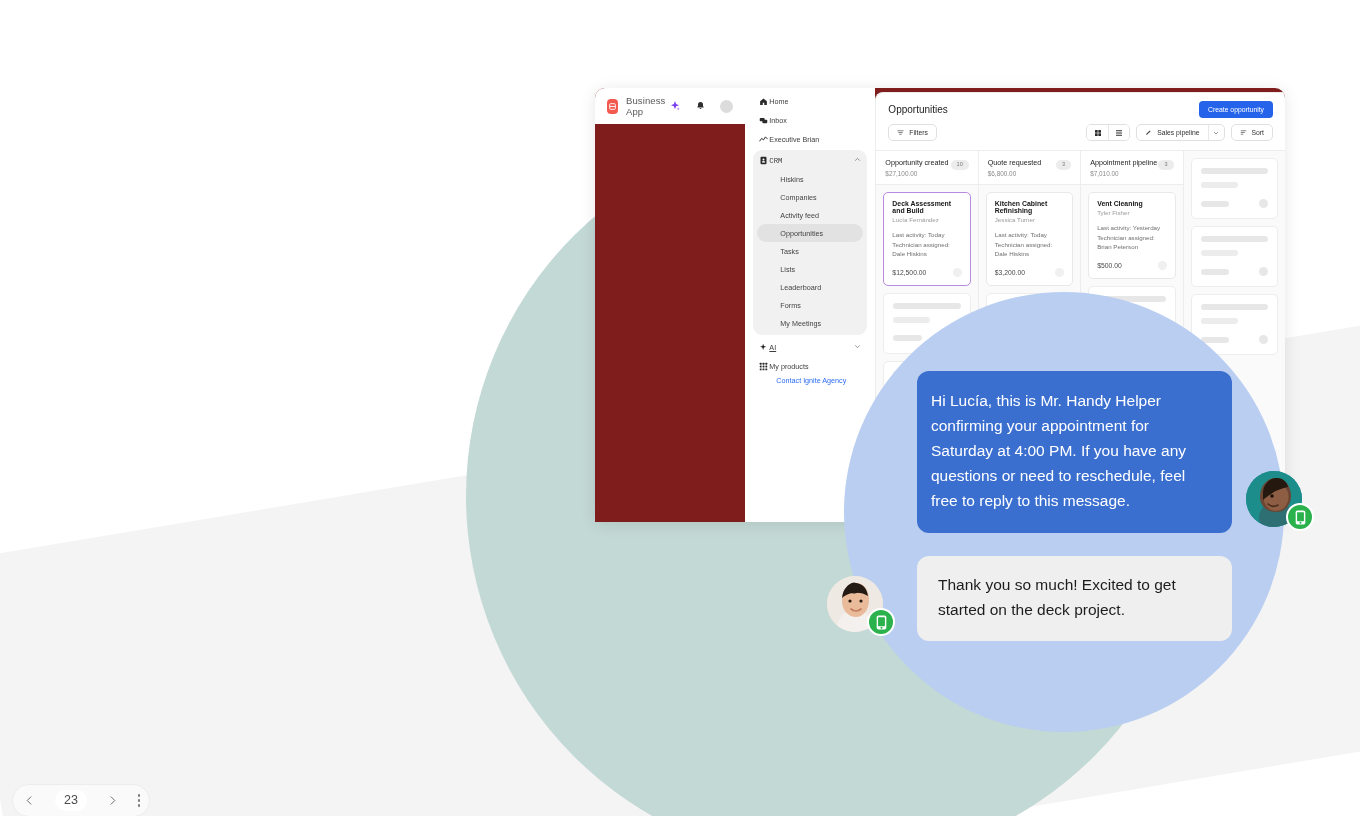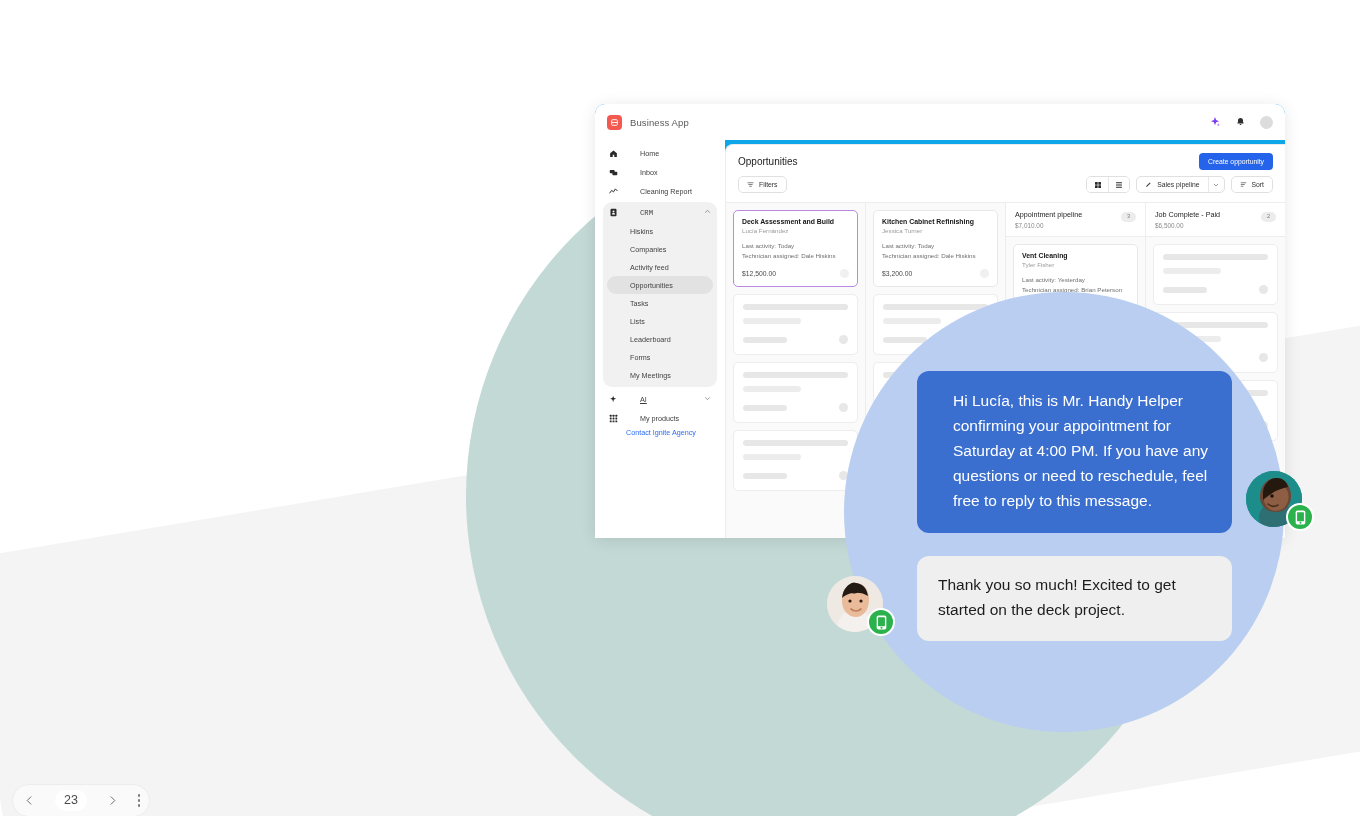--- a/index.html
+++ b/index.html
@@ -64,30 +64,30 @@
     font-weight: bold;
     line-height: 1.38;
     letter-spacing: -1.2px;
     color: #0a0a0a;
   }
 
   
   .app-window {
     position: absolute;
     left: 595px;
-    top: 104px;
+    top: 88px;
     width: 690px;
     height: 434px;
-    background: #0ea5e9;
+    background: #7f1d1d;
     border-radius: 10px 10px 0 0;
     box-shadow: 0 2px 16px rgba(0,0,0,0.10);
     z-index: 4;
     overflow: hidden;
     display: flex;
-    flex-direction: column;
+    flex-direction: row;
   }
 
   
   .app-topbar {
     height: 36px;
     flex: 0 0 36px;
     display: flex;
     align-items: center;
     padding: 0 12px;
     background: #ffffff;
@@ -115,21 +115,21 @@
   
   .sidebar {
     width: 130px;
     flex: 0 0 130px;
     background: #ffffff;
     padding: 4px 8px 0 8px;
     font-size: 7.2px;
     color: #3d3d3d;
   }
   .nav-item {
-    display: flex; align-items: center; gap: 22px;
+    display: flex; align-items: center; gap: 1px;
     height: 19px; padding: 0 6px; border-radius: 6px;
     color: #3d3d3d;
   }
   .nav-item .nav-ico {
     width: 9px; height: 9px; flex: 0 0 9px;
     display: flex; align-items: center; justify-content: center;
   }
   .nav-item .nav-ico svg { display: block; }
   .nav-label { white-space: nowrap; }
   .nav-chevron { margin-left: auto; display: block; }
@@ -278,21 +278,21 @@
     border-radius: 12px;
     font-size: 15.5px;
     line-height: 1.61;
   }
   .bubble-blue {
     position: absolute;
     left: 917px; top: 371px;
     width: 315px;
     background: #3a6fd0;
     color: #ffffff;
-    padding: 18px 20px 19px 36px;
+    padding: 18px 20px 19px 14px;
     z-index: 7;
   }
   .bubble-white {
     position: absolute;
     left: 917px; top: 556px;
     width: 315px;
     background: #efefef;
     color: #1d1d1d;
     padding: 17px 20px 18px 21px;
     z-index: 7;
@@ -390,21 +390,21 @@
           </span>
           <span class="nav-label">Inbox</span>
         </div>
 
         <div class="nav-item">
           <span class="nav-ico">
             <svg width="9" height="9" viewBox="0 0 24 24">
                 <polyline points="2,16 7,9 12,13 17,5 22,10" fill="none" stroke="#2b2b2b" stroke-width="2.6" stroke-linecap="round" stroke-linejoin="round"></polyline>
               </svg>
           </span>
-          <span class="nav-label">Cleaning Report</span>
+          <span class="nav-label">Executive Brian</span>
         </div>
 
         <div class="crm-group">
           <div class="nav-item">
             <span class="nav-ico">
               <svg width="9" height="9" viewBox="0 0 24 24">
                   <rect x="4" y="2" width="16" height="20" rx="2.5" fill="#2b2b2b"></rect>
                   <circle cx="12" cy="9.5" r="2.6" fill="#fff"></circle>
                   <path d="M7.5 17c.8-2.4 2.5-3.4 4.5-3.4s3.7 1 4.5 3.4z" fill="#fff"></path>
                 </svg>
@@ -551,20 +551,27 @@
                   </g>
                 </svg>
             </span>
             <span>Sort</span>
           </button>
         </div>
 
         <div class="kanban">
 
           <div class="column">
+            <div class="col-head">
+              <div class="txt">
+                <div class="col-name">Opportunity created</div>
+                <div class="col-amount">$27,100.00</div>
+              </div>
+              <span class="col-count">10</span>
+            </div>
             <div class="col-cards">
               <div class="card highlight">
                 <div class="card-title">Deck Assessment and Build</div>
                 <div class="card-person">Lucía Fernández</div>
                 <div class="card-meta">Last activity: Today</div>
                 <div class="card-meta" style="margin-top:0">Technician assigned: Dale Hiskins</div>
                 <div class="card-foot">
                   <span class="card-amount">$12,500.00</span>
                   <span class="card-dot"></span>
                 </div>
@@ -590,20 +597,27 @@
                   <div class="sk-bar w55"></div>
                   <div class="sk-row">
                     <div class="sk-bar w42"></div>
                     <div class="sk-circ"></div>
                   </div>
                 </div>
             </div>
           </div>
 
           <div class="column">
+            <div class="col-head">
+              <div class="txt">
+                <div class="col-name">Quote requested</div>
+                <div class="col-amount">$6,800.00</div>
+              </div>
+              <span class="col-count">3</span>
+            </div>
             <div class="col-cards">
               <div class="card">
                 <div class="card-title">Kitchen Cabinet Refinishing</div>
                 <div class="card-person">Jessica Turner</div>
                 <div class="card-meta">Last activity: Today</div>
                 <div class="card-meta" style="margin-top:0">Technician assigned: Dale Hiskins</div>
                 <div class="card-foot">
                   <span class="card-amount">$3,200.00</span>
                   <span class="card-dot"></span>
                 </div>
@@ -667,27 +681,20 @@
                   <div class="sk-bar w55"></div>
                   <div class="sk-row">
                     <div class="sk-bar w42"></div>
                     <div class="sk-circ"></div>
                   </div>
                 </div>
             </div>
           </div>
 
           <div class="column">
-            <div class="col-head">
-              <div class="txt">
-                <div class="col-name">Job Complete - Paid</div>
-                <div class="col-amount">$6,500.00</div>
-              </div>
-              <span class="col-count">2</span>
-            </div>
             <div class="col-cards">
               <div class="skel">
                   <div class="sk-bar w100"></div>
                   <div class="sk-bar w55"></div>
                   <div class="sk-row">
                     <div class="sk-bar w42"></div>
                     <div class="sk-circ"></div>
                   </div>
                 </div>
               <div class="skel">

